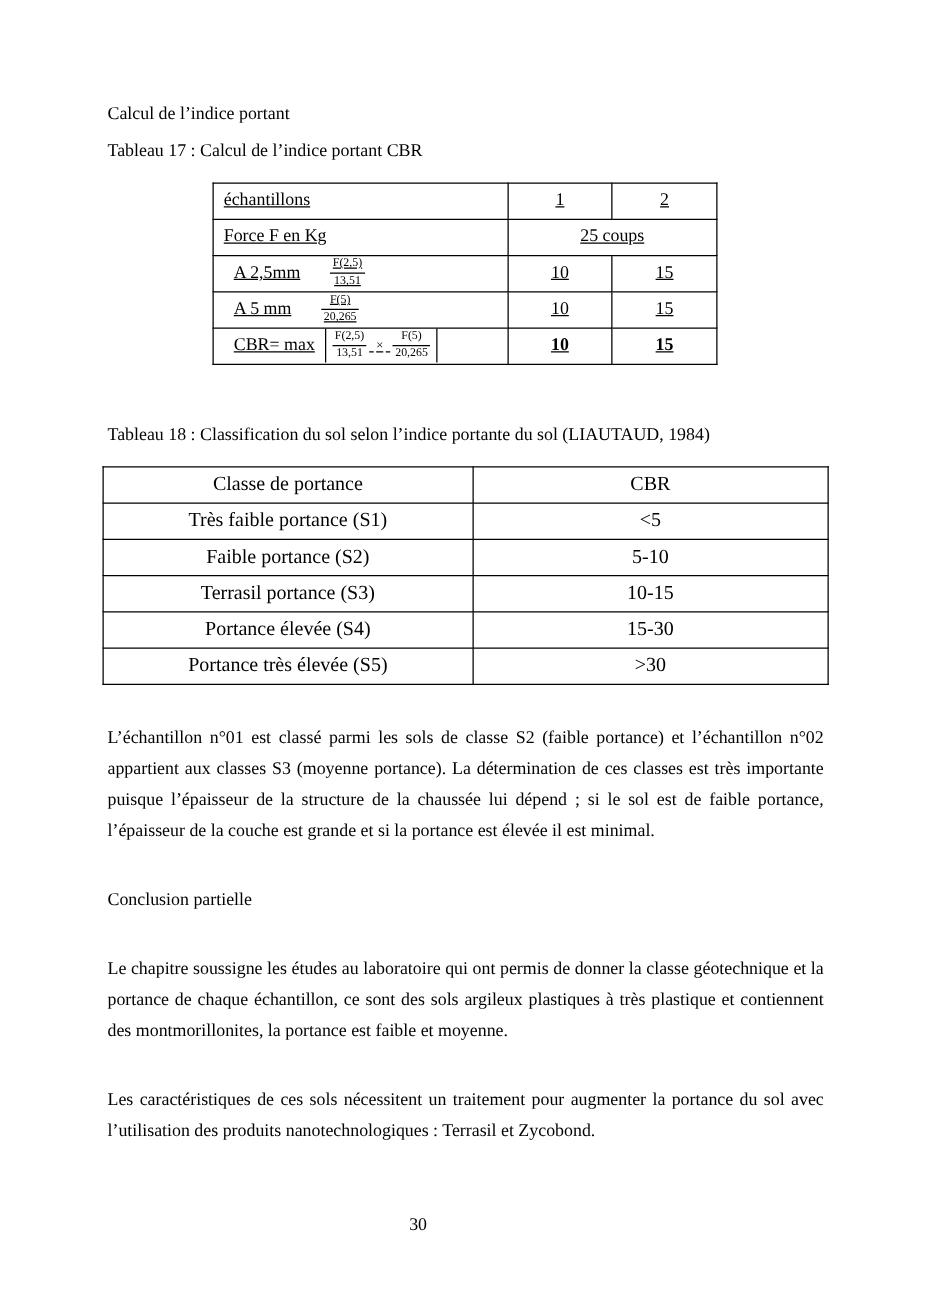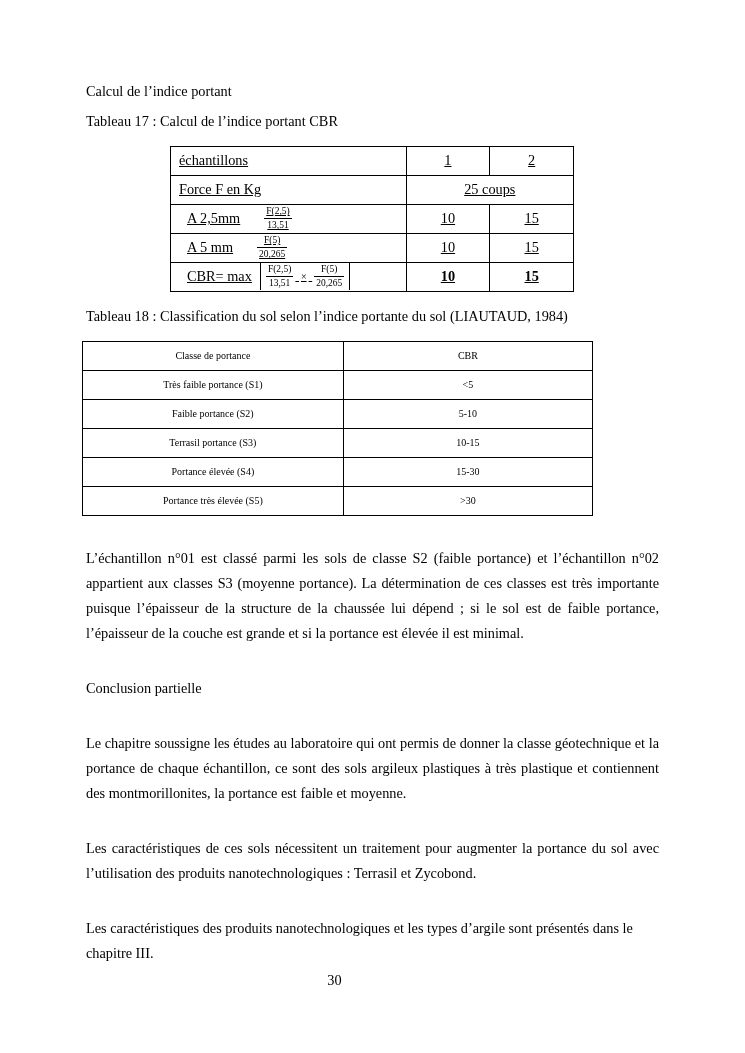--- a/index.html
+++ b/index.html
@@ -108,27 +108,27 @@
   .cellflex {
     display: flex;
     align-items: center;
     padding-left: 8px;
   }
   .cellflex .txt { margin-right: 4px; }
   .cellflex .gap { display:inline-block; width: 18px; }
 
   
   .t18-wrap {
-    margin-top: 16px;
+    margin-top: 48px;
     font-family: Liberation Serif, serif;
   }
   table.t18 {
     border-collapse: collapse;
-    width: 511px;
-    font-size: 10px;
+    width: 581px;
+    font-size: 16px;
     margin-left: -4px;
   }
   table.t18 td {
     border: 1px solid #000;
     height: 26px;
     text-align: center;
     vertical-align: middle;
   }
   table.t18 td.c1 { width: 296px; }
   table.t18 td.c2 { width: 285px; }
@@ -274,18 +274,17 @@
     <div class="spacer-b"></div>
 
     <p class="justified">Le chapitre soussigne les études au laboratoire qui ont permis de donner la classe géotechnique et la portance de chaque échantillon, ce sont  des sols argileux plastiques à très plastique et contiennent des montmorillonites, la portance est  faible et moyenne.</p>
 
     <div class="spacer-b"></div>
 
     <p class="justified">Les caractéristiques de ces sols nécessitent un traitement pour augmenter la portance du sol avec l’utilisation des produits nanotechnologiques : Terrasil et Zycobond.</p>
 
     <div class="spacer-b"></div>
 
-    <p class="justified justified-last">Les caractéristiques des produits nanotechnologiques et  les types d’argile sont présentés dans le chapitre III.</p>
 
   </div>
 
   <div class="pagenum">30</div>
 </div>
 
 </body></html>

